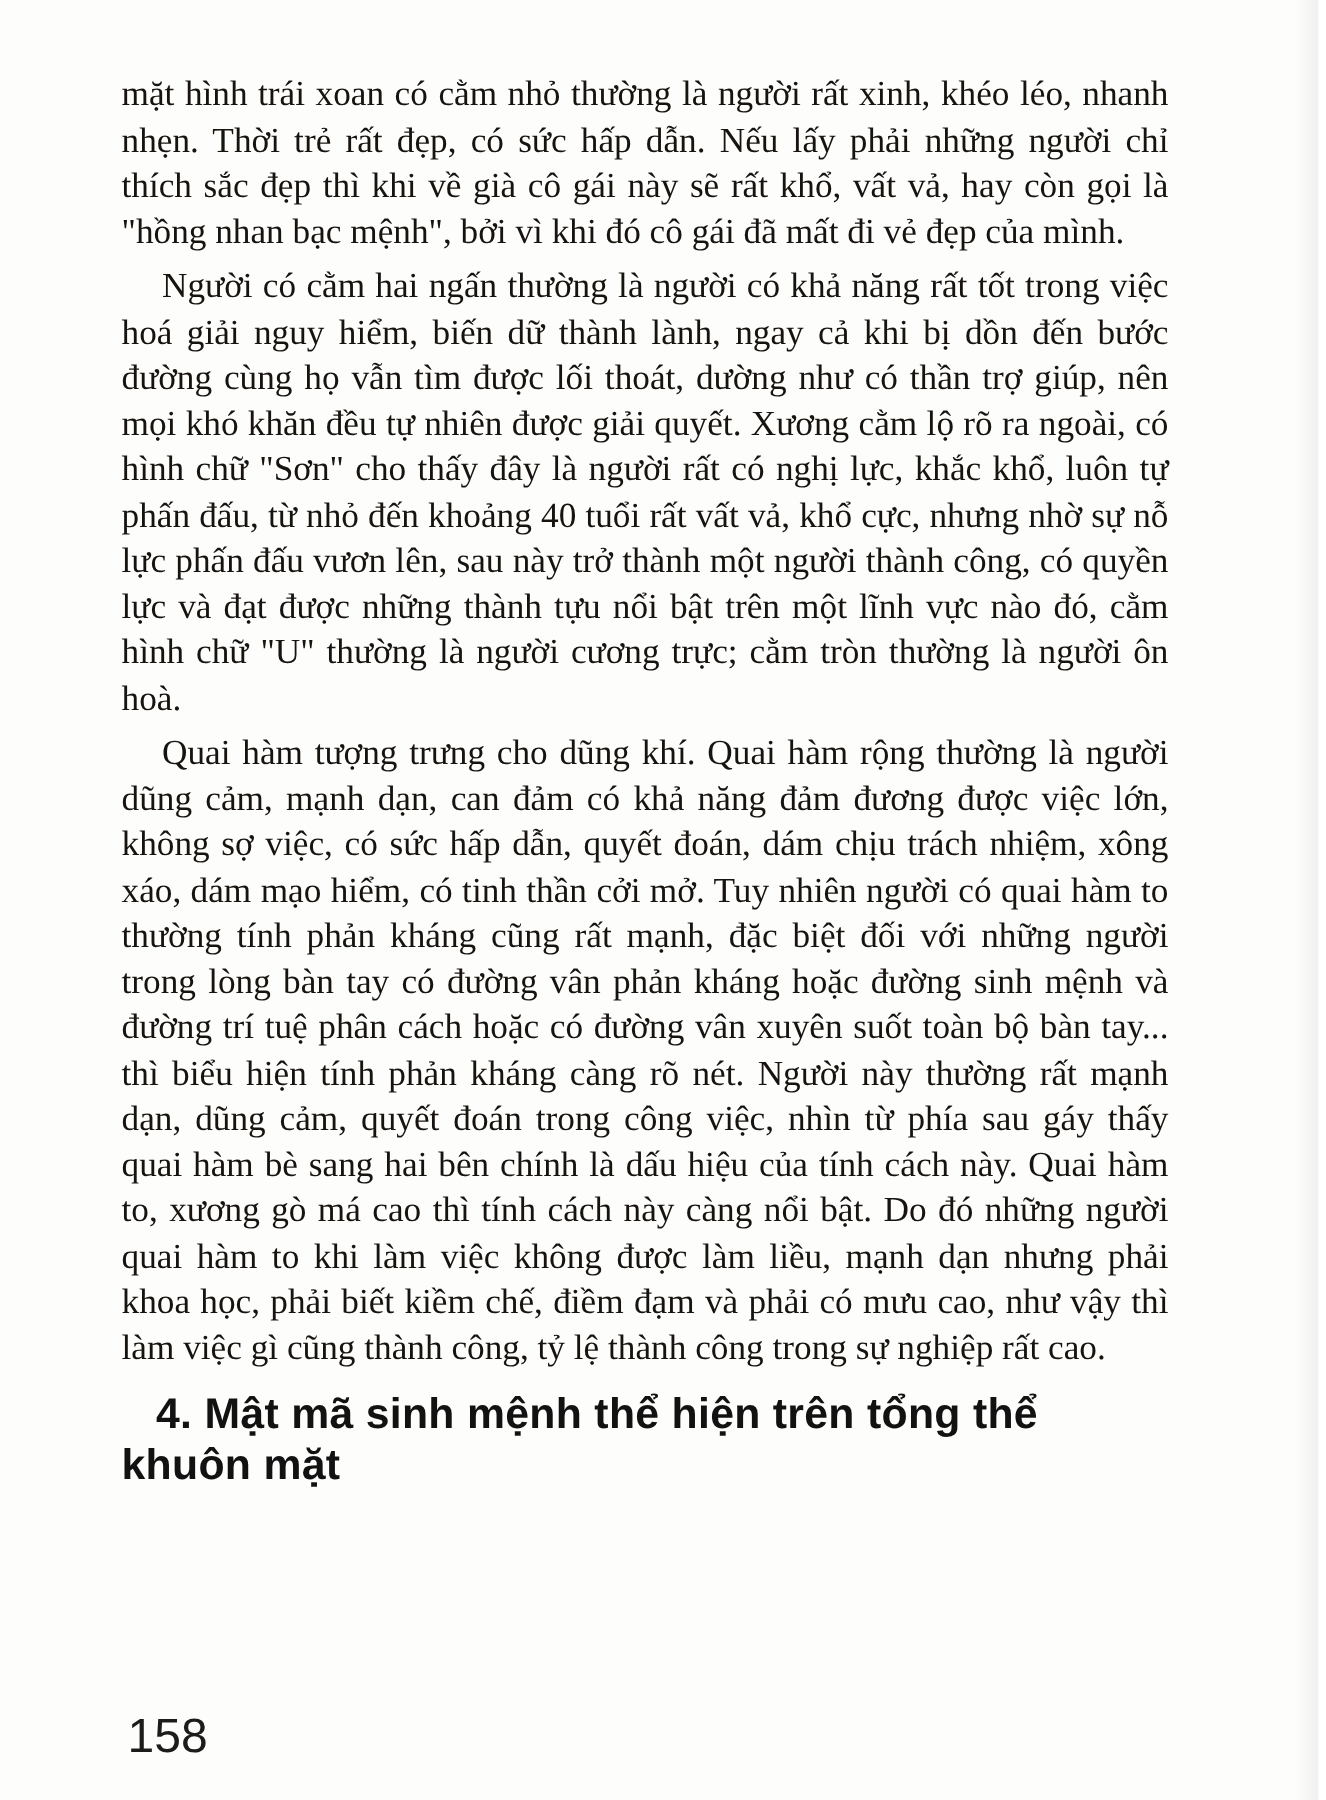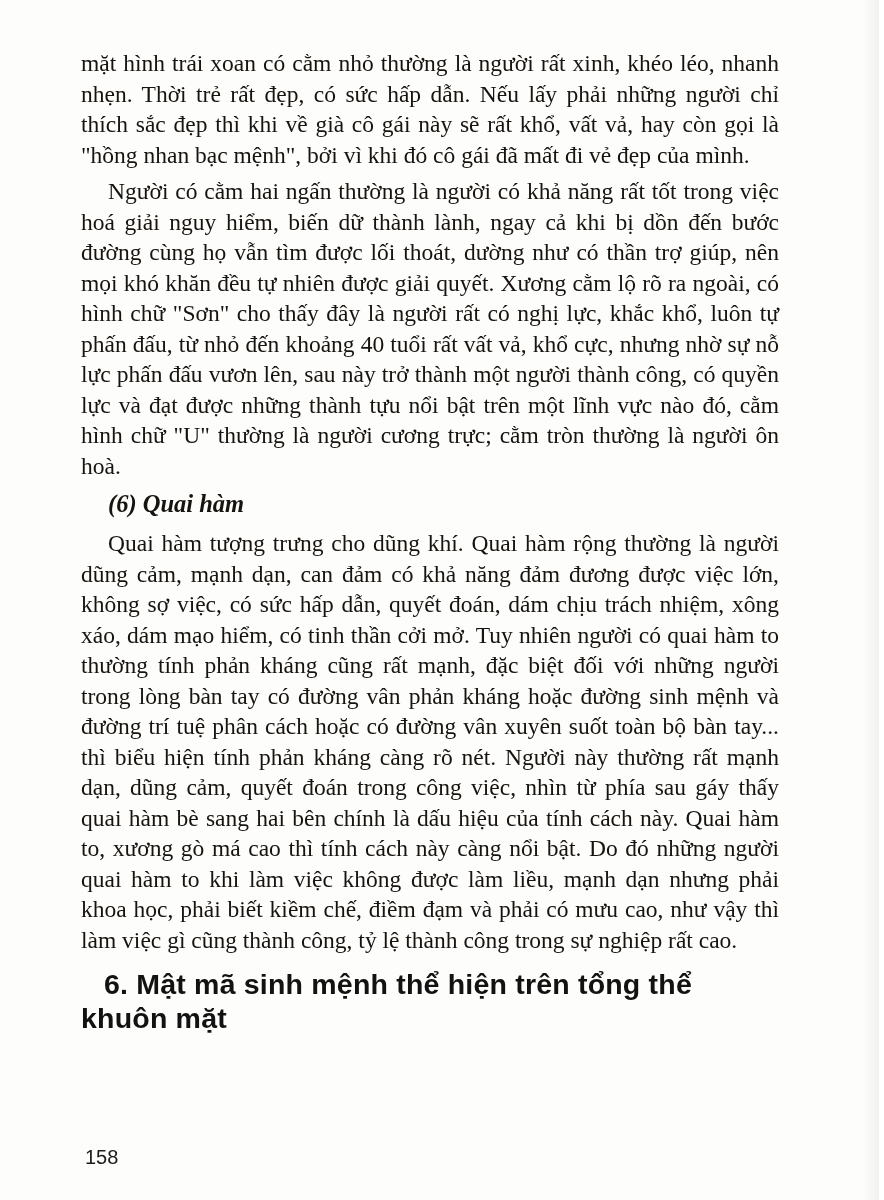--- a/index.html
+++ b/index.html
@@ -61,41 +61,40 @@
     text-indent: 23px;
     text-align: left;
     letter-spacing: 0.2px;
     color: #121212;
   }
   .page-number {
     position: absolute;
     left: 85px;
     top: 1142px;
     font-family: "Liberation Sans", sans-serif;
-    font-size: 20px;
+    font-size: 32px;
     line-height: 30px;
     color: #1c1c1c;
   }
 </style>
 </head>
 <body>
 
 <div class="page">
 
   <main class="text-block">
 
     <p class="continuation">mặt hình trái xoan có cằm nhỏ thường là người rất xinh, khéo léo, nhanh nhẹn. Thời trẻ rất đẹp, có sức hấp dẫn. Nếu lấy phải những người chỉ thích sắc đẹp thì khi về già cô gái này sẽ rất khổ, vất vả, hay còn gọi là "hồng nhan bạc mệnh", bởi vì khi đó cô gái đã mất đi vẻ đẹp của mình.</p>
 
     <p>Người có cằm hai ngấn thường là người có khả năng rất tốt trong việc hoá giải nguy hiểm, biến dữ thành lành, ngay cả khi bị dồn đến bước đường cùng họ vẫn tìm được lối thoát, dường như có thần trợ giúp, nên mọi khó khăn đều tự nhiên được giải quyết. Xương cằm lộ rõ ra ngoài, có hình chữ "Sơn" cho thấy đây là người rất có nghị lực, khắc khổ, luôn tự phấn đấu, từ nhỏ đến khoảng 40 tuổi rất vất vả, khổ cực, nhưng nhờ sự nỗ lực phấn đấu vươn lên, sau này trở thành một người thành công, có quyền lực và đạt được những thành tựu nổi bật trên một lĩnh vực nào đó, cằm hình chữ "U" thường là người cương trực; cằm tròn thường là người ôn hoà.</p>
 
-    <h3 class="sub-heading">(6) Quai hàm</h3>
 
     <p>Quai hàm tượng trưng cho dũng khí. Quai hàm rộng thường là người dũng cảm, mạnh dạn, can đảm có khả năng đảm đương được việc lớn, không sợ việc, có sức hấp dẫn, quyết đoán, dám chịu trách nhiệm, xông xáo, dám mạo hiểm, có tinh thần cởi mở. Tuy nhiên người có quai hàm to thường tính phản kháng cũng rất mạnh, đặc biệt đối với những người trong lòng bàn tay có đường vân phản kháng hoặc đường sinh mệnh và đường trí tuệ phân cách hoặc có đường vân xuyên suốt toàn bộ bàn tay... thì biểu hiện tính phản kháng càng rõ nét. Người này thường rất mạnh dạn, dũng cảm, quyết đoán trong công việc, nhìn từ phía sau gáy thấy quai hàm bè sang hai bên chính là dấu hiệu của tính cách này. Quai hàm to, xương gò má cao thì tính cách này càng nổi bật. Do đó những người quai hàm to khi làm việc không được làm liều, mạnh dạn nhưng phải khoa học, phải biết kiềm chế, điềm đạm và phải có mưu cao, như vậy thì làm việc gì cũng thành công, tỷ lệ thành công trong sự nghiệp rất cao.</p>
 
-    <h2 class="section-heading">6. Mật mã sinh mệnh thể hiện trên tổng thể khuôn mặt</h2>
+    <h2 class="section-heading">4. Mật mã sinh mệnh thể hiện trên tổng thể khuôn mặt</h2>
 
 
 
   </main>
 
   <span class="page-number">158</span>
 
   <div class="edge-shadow"></div>
 
 </div>

